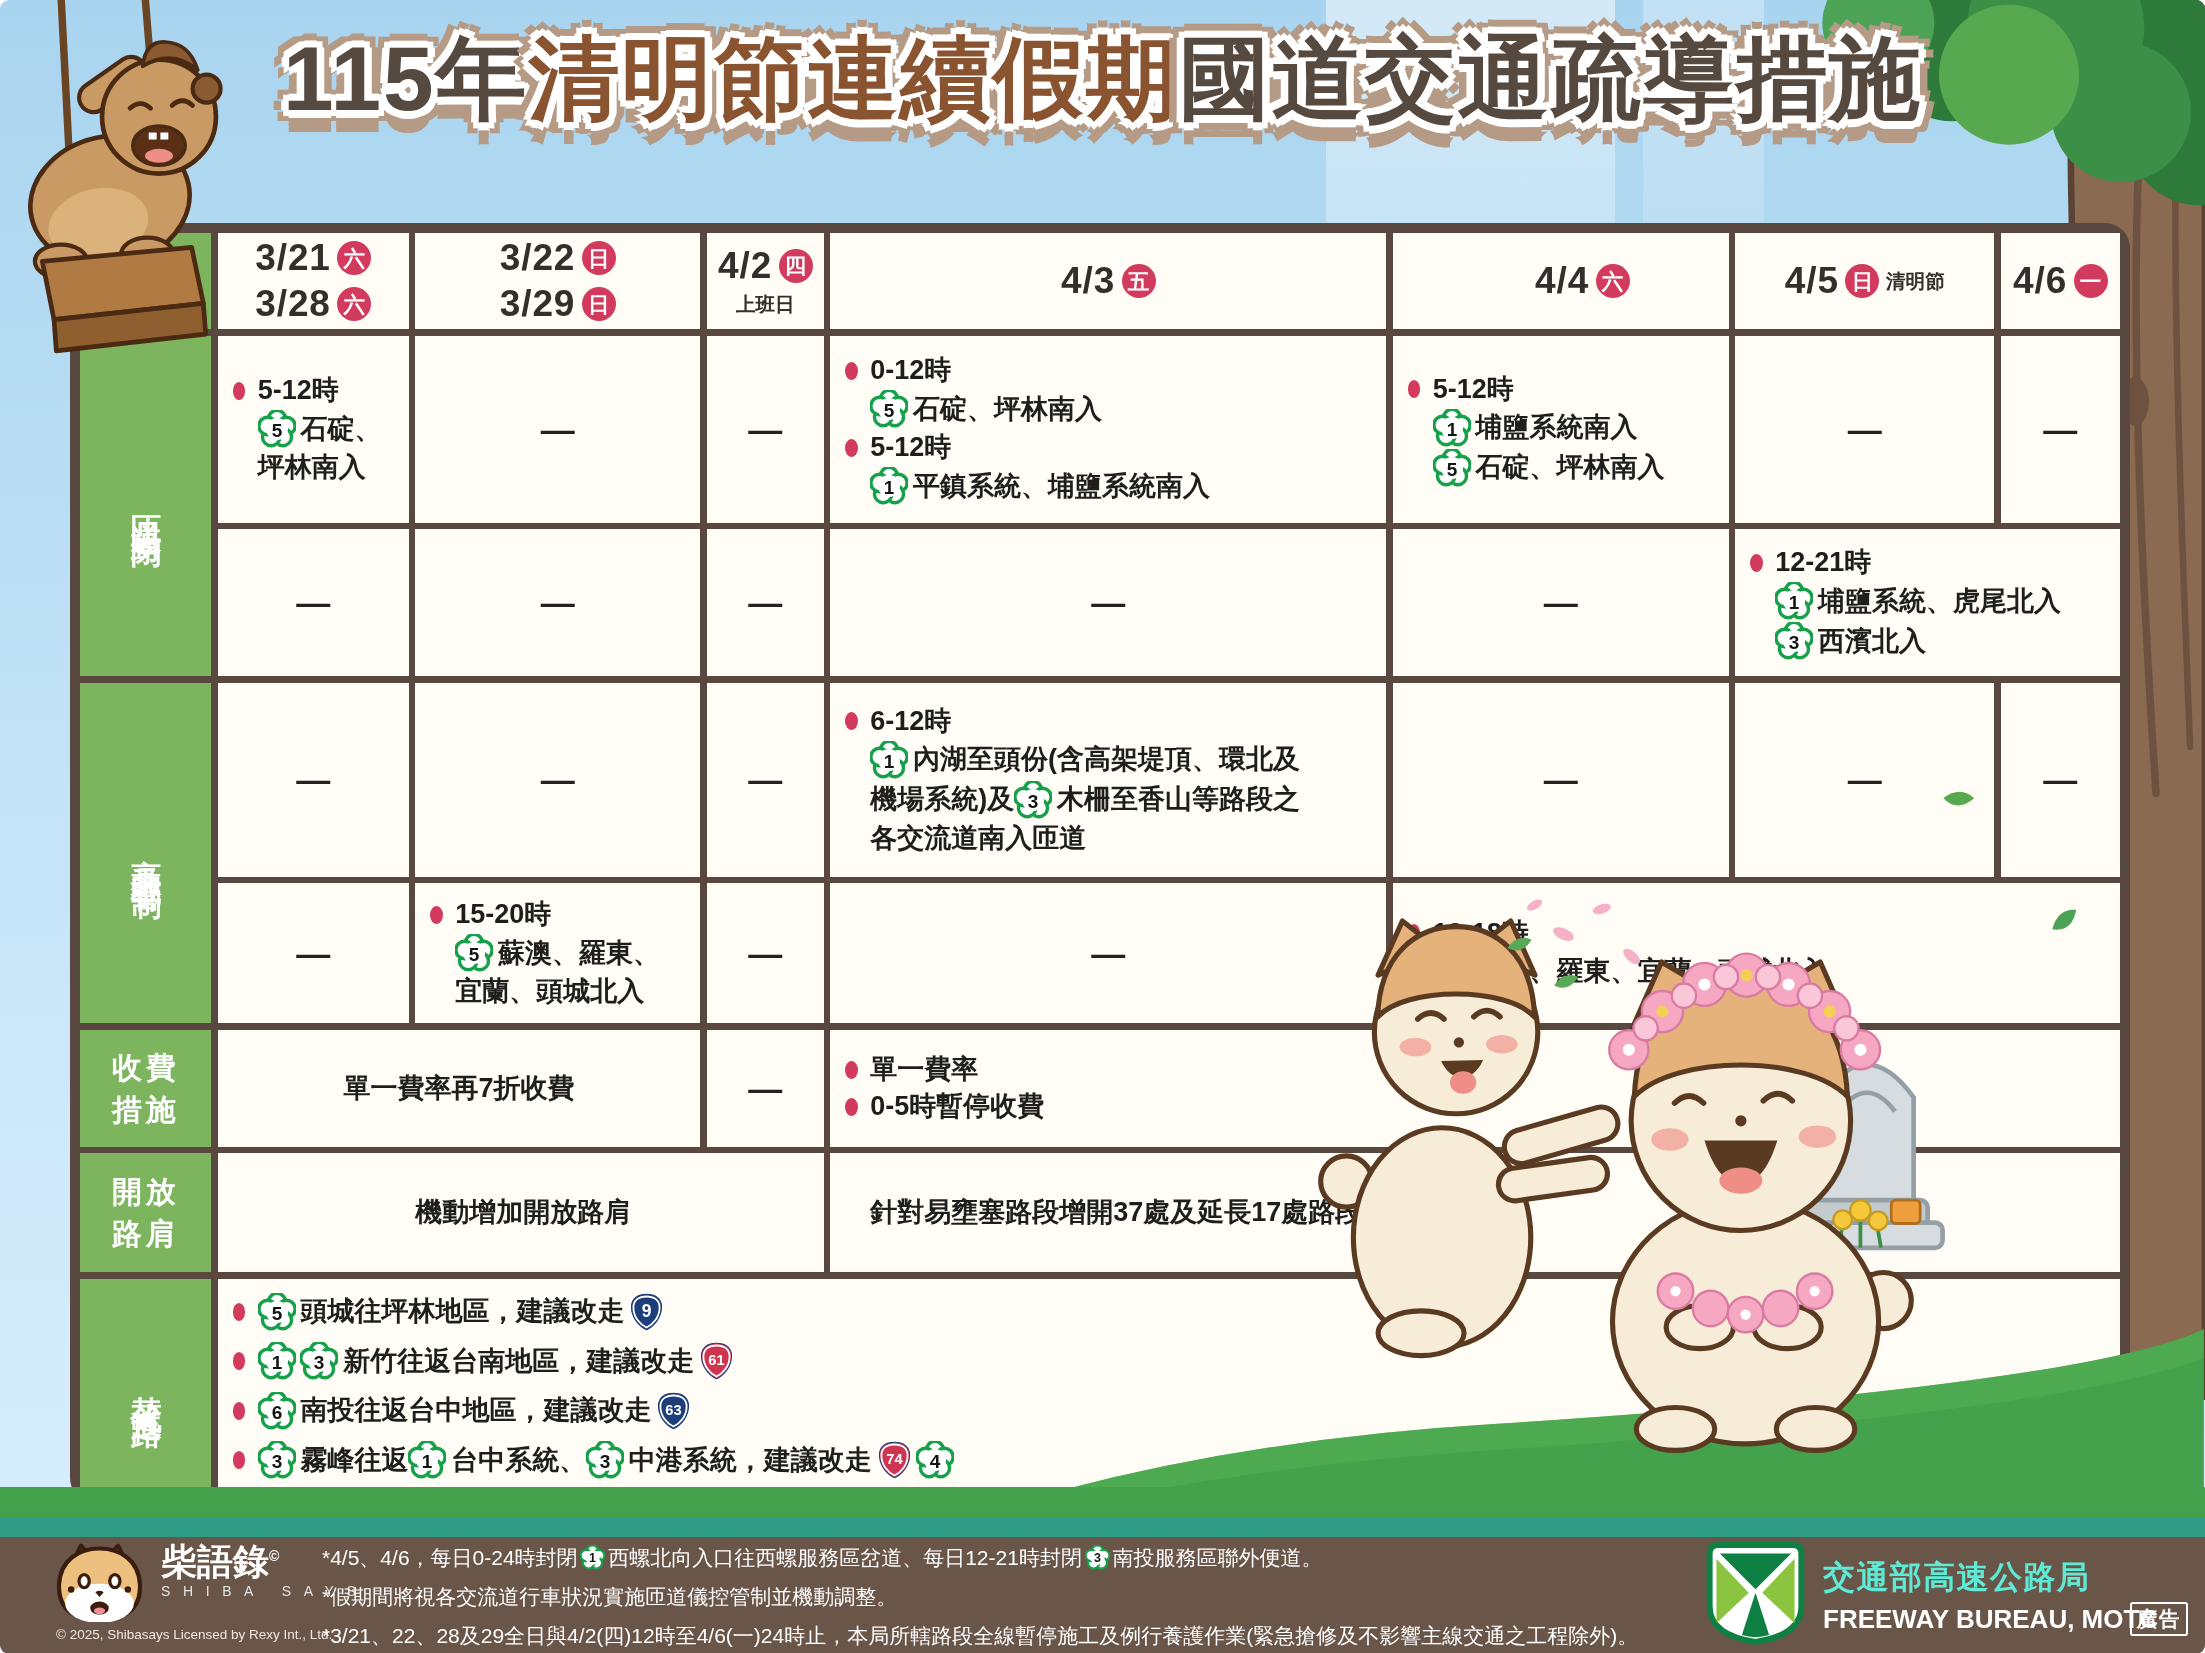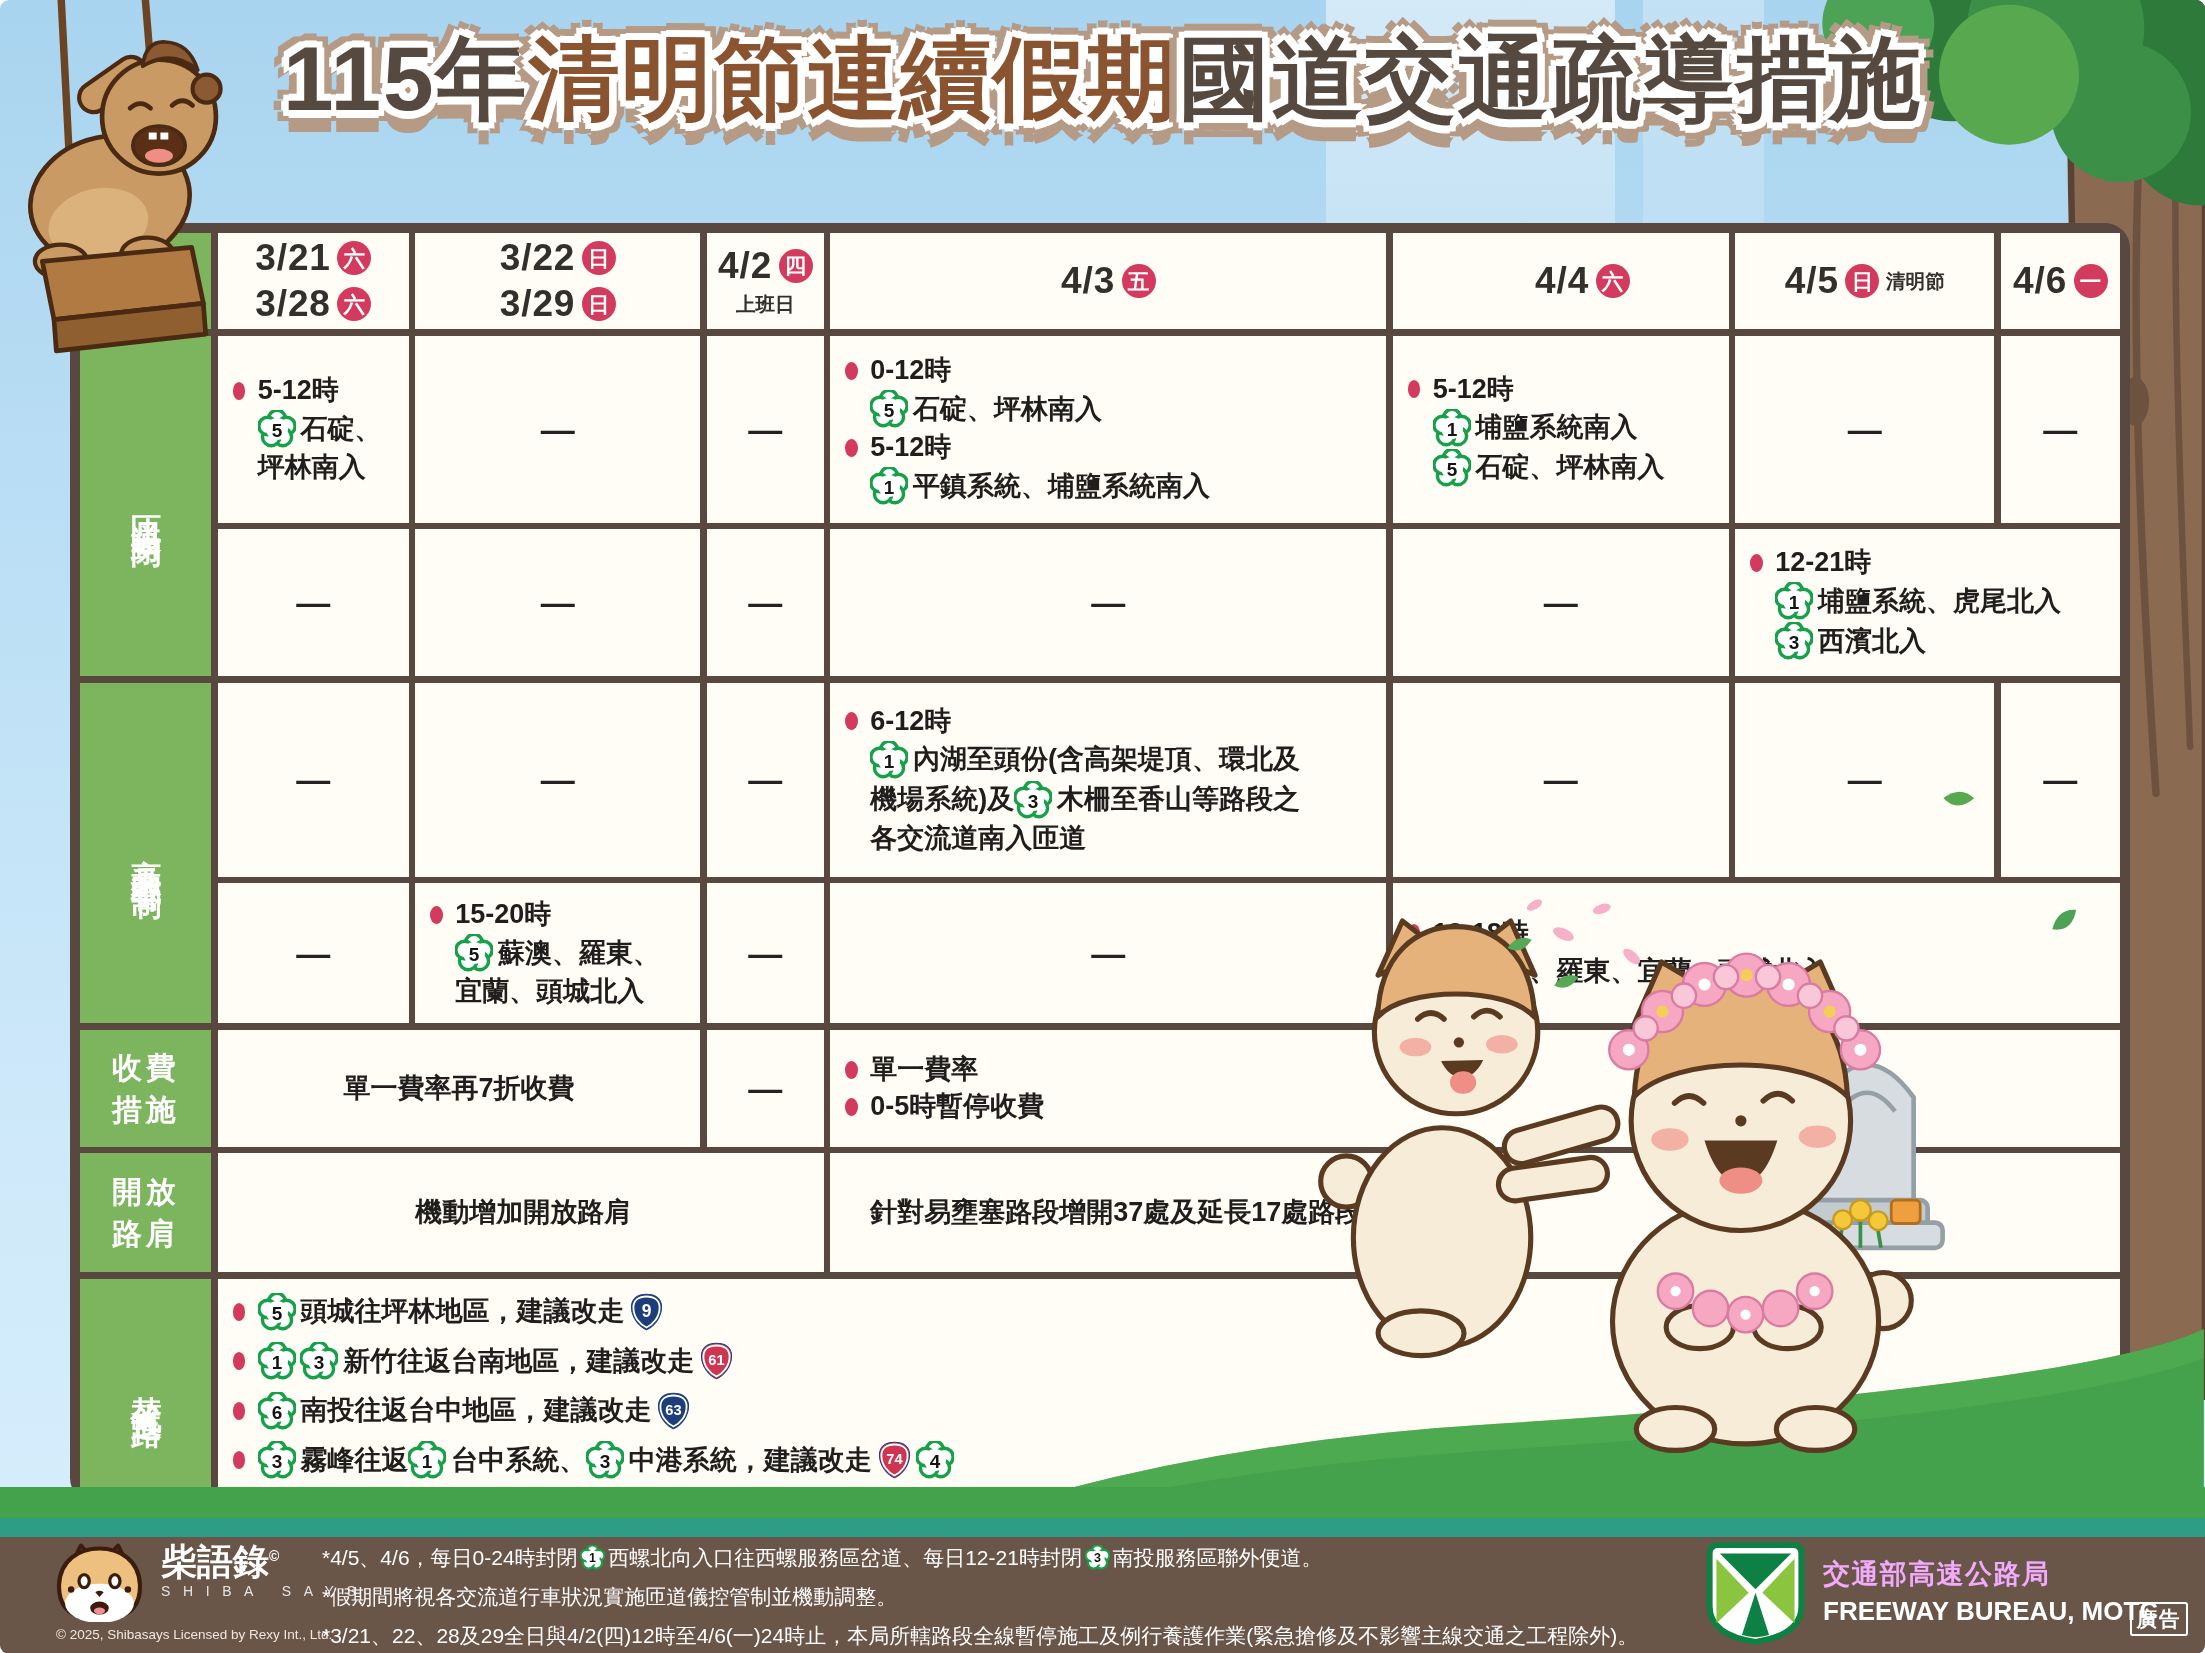--- a/index.html
+++ b/index.html
@@ -54,21 +54,21 @@
   .footer{position:absolute;left:0;top:1537px;width:100%;height:117px;background:#6a5549;z-index:6;}
   .shiba-brand{position:absolute;left:55px;top:4.7px;display:flex;gap:17px;align-items:flex-start;}
   .brand-cn{font-size:36px;font-weight:700;color:#fff;line-height:1.1;}
   .brand-cn sup{font-size:14px;}
   .brand-en{font-size:14px;font-weight:400;color:#e5e5e5;letter-spacing:12.6px;margin-top:2px;white-space:nowrap;}
   .copyright{position:absolute;left:56px;top:90px;font-size:13.5px;color:#efe7df;}
   .footnotes{position:absolute;left:322px;top:7.5px;width:1372px;display:flex;flex-direction:column;gap:13px;}
   .fnline{display:flex;align-items:center;flex-wrap:wrap;font-size:21px;font-weight:500;color:#fff;line-height:1.25;}
   .fnline .fw{margin:0 2.8px;}
   .bureau-logo{position:absolute;left:1704px;top:2.8px;}
-  .bureau-cn{font-size:27px;font-weight:700;color:#f0abfc;letter-spacing:1.4px;}
+  .bureau-cn{font-size:32px;font-weight:700;color:#5eead4;letter-spacing:1.4px;}
   .bureau-en{font-size:26px;font-weight:700;color:#fff;margin-top:4.7px;white-space:nowrap;}
   .bureau-text{position:absolute;left:1823px;top:18.7px;}
   .ad-badge{position:absolute;left:2130px;top:65px;width:54px;height:30px;border:2.3px solid #fff;border-radius:2.8px;
     display:flex;align-items:center;justify-content:center;font-size:20.5px;font-weight:700;color:#fff;letter-spacing:1.9px;}
 
   
   .tree{position:absolute;right:0;top:0;z-index:1;}
   .capy{position:absolute;left:4.7px;top:0;z-index:3;}
   .dogs{position:absolute;left:1302px;top:878px;z-index:4;}
   .leaf{position:absolute;z-index:5;}

